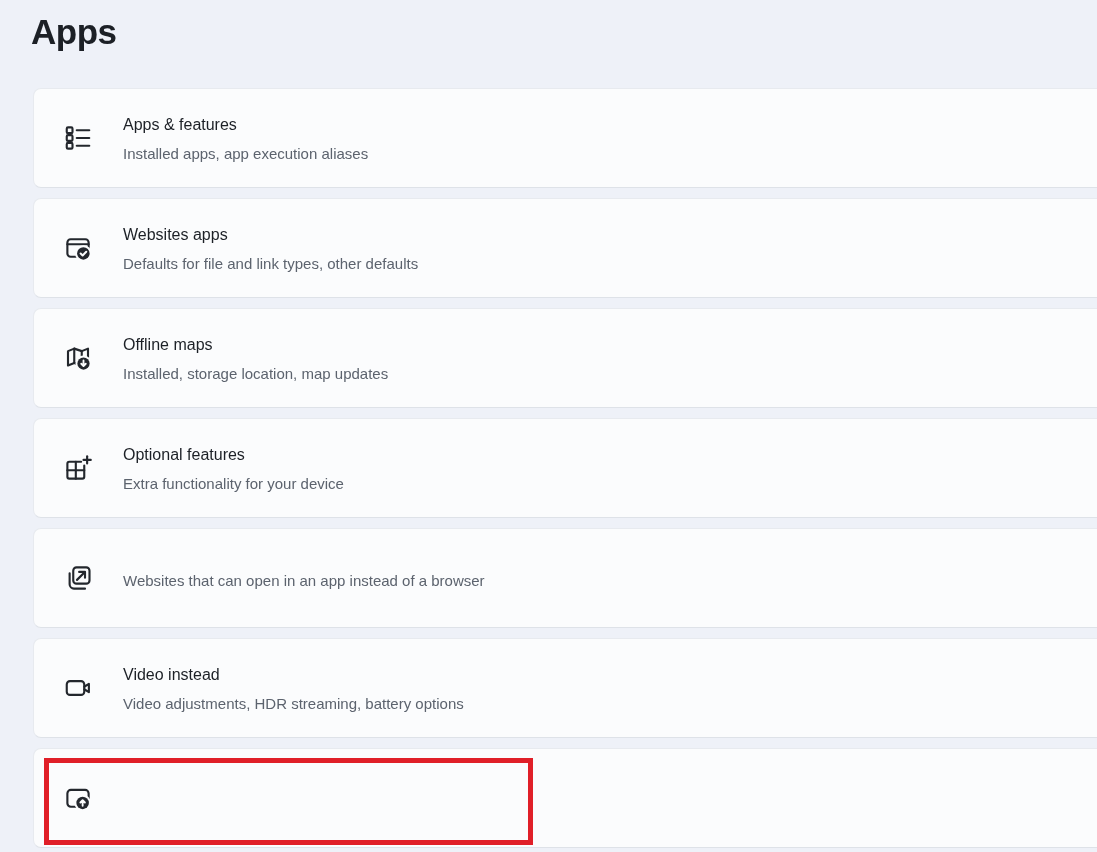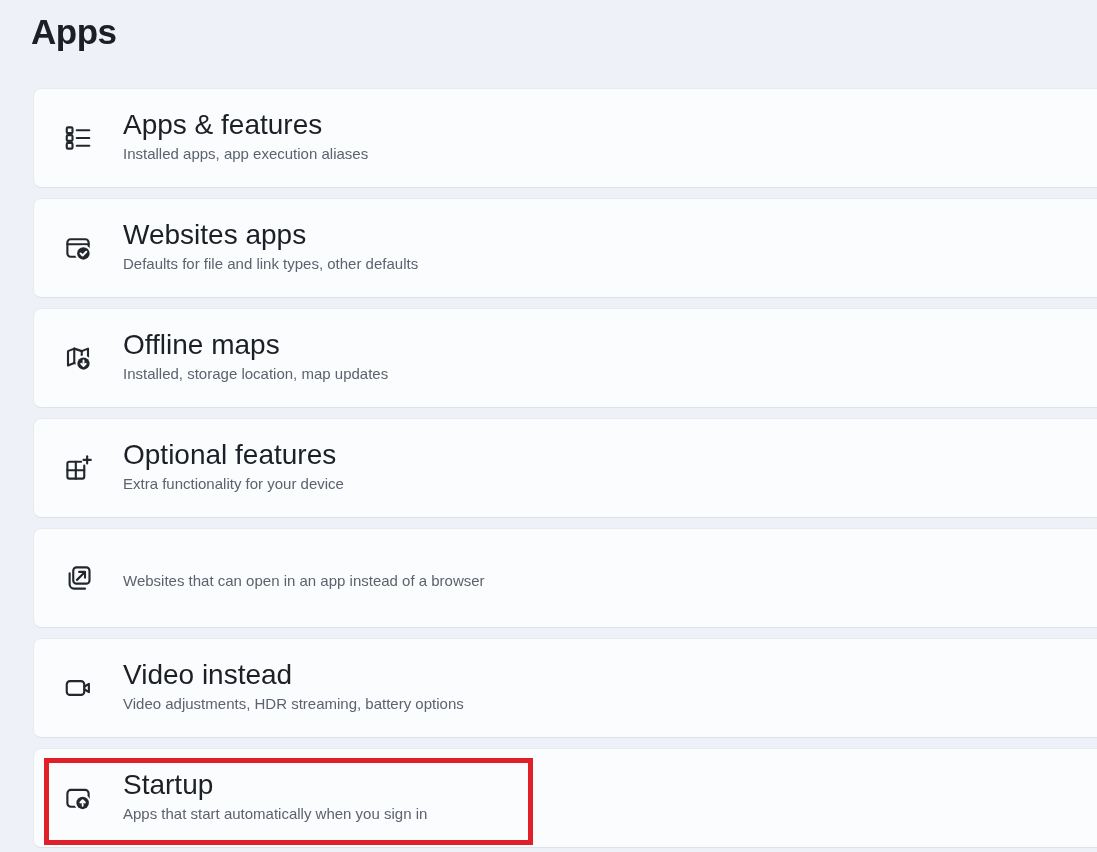--- a/index.html
+++ b/index.html
@@ -40,21 +40,21 @@
     cursor: pointer;
   }
   .card-icon {
     flex: 0 0 auto;
     width: 30px; height: 30px;
     margin-left: 29px;
     display: block;
   }
   .card-text { margin-left: 30px; }
   .card-title {
-    font-size: 28px;
+    font-size: 16px;
     line-height: 26px;
     font-weight: 400;
     color: var(--title, #1c2026);
   }
   .card-subtitle {
     font-size: 15px;
     line-height: 20px;
     margin-top: 6px;
     color: var(--subtitle, #5c636e);
   }
@@ -157,21 +157,17 @@
     </div>
   </div>
 
   <div class="card">
     <svg class="card-icon" viewBox="0 0 24 24">
       <rect x="3.5" y="5.5" width="17" height="13.5" rx="2.8"></rect>
       <circle cx="15.7" cy="15.9" r="6.6" fill="#fbfcfd" stroke="none"></circle>
       <circle cx="15.7" cy="15.9" r="5" fill="#23272d" stroke="none"></circle>
       <path d="M15.7 18.2 V13.9 M13.9 15.6 L15.7 13.8 L17.5 15.6" stroke="#fbfcfd" stroke-width="1.5"></path>
     </svg>
-    <div class="card-text">
-      <div class="card-title">Startup</div>
-      <div class="card-subtitle">Apps that start automatically when you sign in</div>
-    </div>
   </div>
 
 </div>
 
 <div class="annotation-rect"></div>
 
 </body></html>

